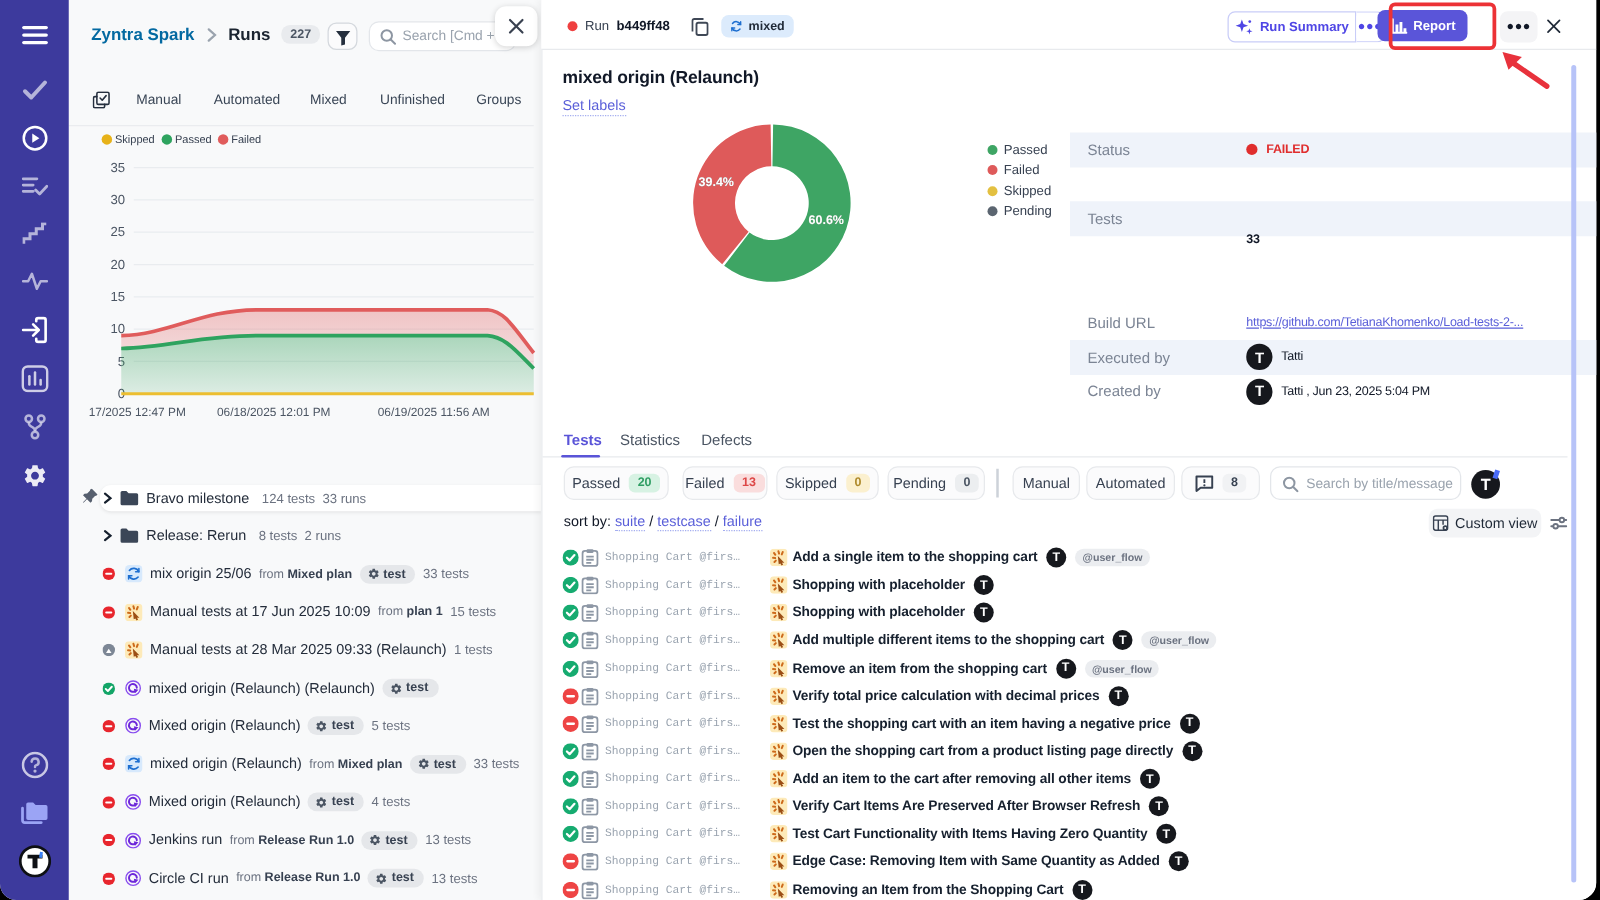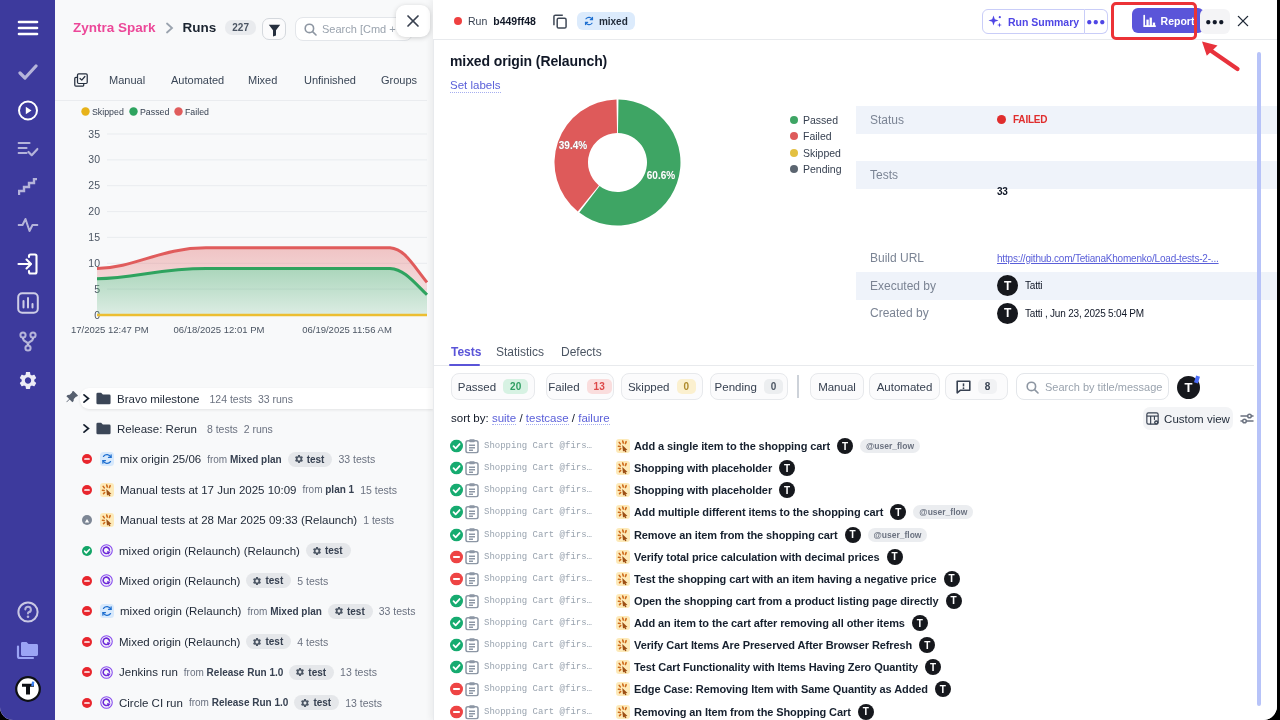--- a/index.html
+++ b/index.html
@@ -7,21 +7,21 @@
 body { font-family:"Liberation Sans", sans-serif; }
 #app { position:absolute; left:0; top:0; width:1277px; height:720px; background:#fff; border-radius:0 0 14px 13px; overflow:hidden; }
 .abs { position:absolute; }
 
 
 #sidebar { position:absolute; left:0; top:0; width:55px; height:720px; background:#3d3a9d; }
 #sidebar svg { position:absolute; left:50%; transform:translateX(-50%); }
 
 
 #leftpanel { position:absolute; left:55px; top:0; width:378px; height:720px; background:#f8f9fa; }
-.crumb-grey { font-size:13.5px; font-weight:700; color:#ec4899;text-align:center; }
+.crumb-grey { font-size:13.5px; font-weight:700; color:#0369a1;text-align:center; }
 .crumb-dark { font-size:13.5px; font-weight:700; color:#1b2430; }
 #badge227 { background:#e9ebee; color:#4b5563; font-size:10px; font-weight:700; border-radius:7px; padding:2px 7px; }
 #filterbtn { position:absolute; left:262px; top:18px; width:24px; height:22px; border:1px solid #d4d8dd; border-radius:7px; background:#fbfbfc; }
 #searchbox { position:absolute; left:295px; top:17px; width:118px; height:24px; border:1px solid #e3e6ea; border-radius:8px; background:#fff; overflow:hidden; white-space:nowrap; }
 #xcard { position:absolute; left:396px; top:5px; width:34px; height:32px; background:#fff; border-radius:9px; box-shadow:0 1px 5px rgba(0,0,0,.18); }
 .ltab { position:absolute; top:74px; font-size:11px; font-weight:500; color:#3a4656; }
 #ldivider { position:absolute; left:55px; top:100px; width:372px; height:1px; background:#eaecef; }
 
 
 .runrow { position:absolute; left:80px; width:353px; height:29px; display:flex; align-items:center; } .runrow > * { flex-shrink:0; }
@@ -448,21 +448,21 @@
 
   <div class="abs btn" style="left:982px;top:9px;width:103px;height:25px;background:#fff;border:1px solid #c9cdf8;border-radius:6px 0 0 6px;color:#4f46e5;">
     <svg width="15" height="15" viewBox="0 0 15 15">
         <path d="M5.5 1.5 L6.8 5.2 L10.5 6.5 L6.8 7.8 L5.5 11.5 L4.2 7.8 L0.5 6.5 L4.2 5.2 Z" fill="#4f46e5"></path>
         <path d="M11.5 8.5 L12.1 10.4 L14 11 L12.1 11.6 L11.5 13.5 L10.9 11.6 L9 11 L10.9 10.4 Z" fill="#4f46e5"></path>
         <circle cx="11.8" cy="3.2" r="1.1" fill="#4f46e5"></circle>
       </svg>
     Run Summary
   </div>
   <div class="abs btn" style="left:1085px;top:9px;width:23px;height:25px;background:#fff;border:1px solid #c9cdf8;border-left:none;border-radius:0 6px 6px 0;color:#4f46e5;letter-spacing:0.5px;font-size:10px;">●●●</div>
-  <div class="abs btn" style="left:1132px;top:8px;width:72px;height:25px;background:#5a55d9;border-radius:6px;color:#fff;">
+  <div class="abs btn" style="left:1102px;top:8px;width:72px;height:25px;background:#5a55d9;border-radius:6px;color:#fff;">
     <svg width="14" height="14" viewBox="0 0 14 14">
         <path d="M2.2 1.5 L2.2 12.2 L13.2 12.2" stroke="#fff" stroke-width="1.7" fill="none" stroke-linecap="round"></path>
         <rect x="4.4" y="5.6" width="2.3" height="6.6" fill="#fff"></rect>
         <rect x="7.6" y="3.6" width="2.3" height="8.6" fill="#fff"></rect>
         <rect x="10.8" y="8.6" width="2.3" height="3.6" fill="#fff"></rect>
       </svg>
     Report
   </div>
   <div class="abs btn" style="left:1200px;top:9px;width:30px;height:25px;background:#f4f4f6;border-radius:6px;color:#111827;letter-spacing:0.5px;font-size:10px;">●●●</div>
   <svg class="abs" style="left:1237px;top:15px" width="12" height="12" viewBox="0 0 13 13">

